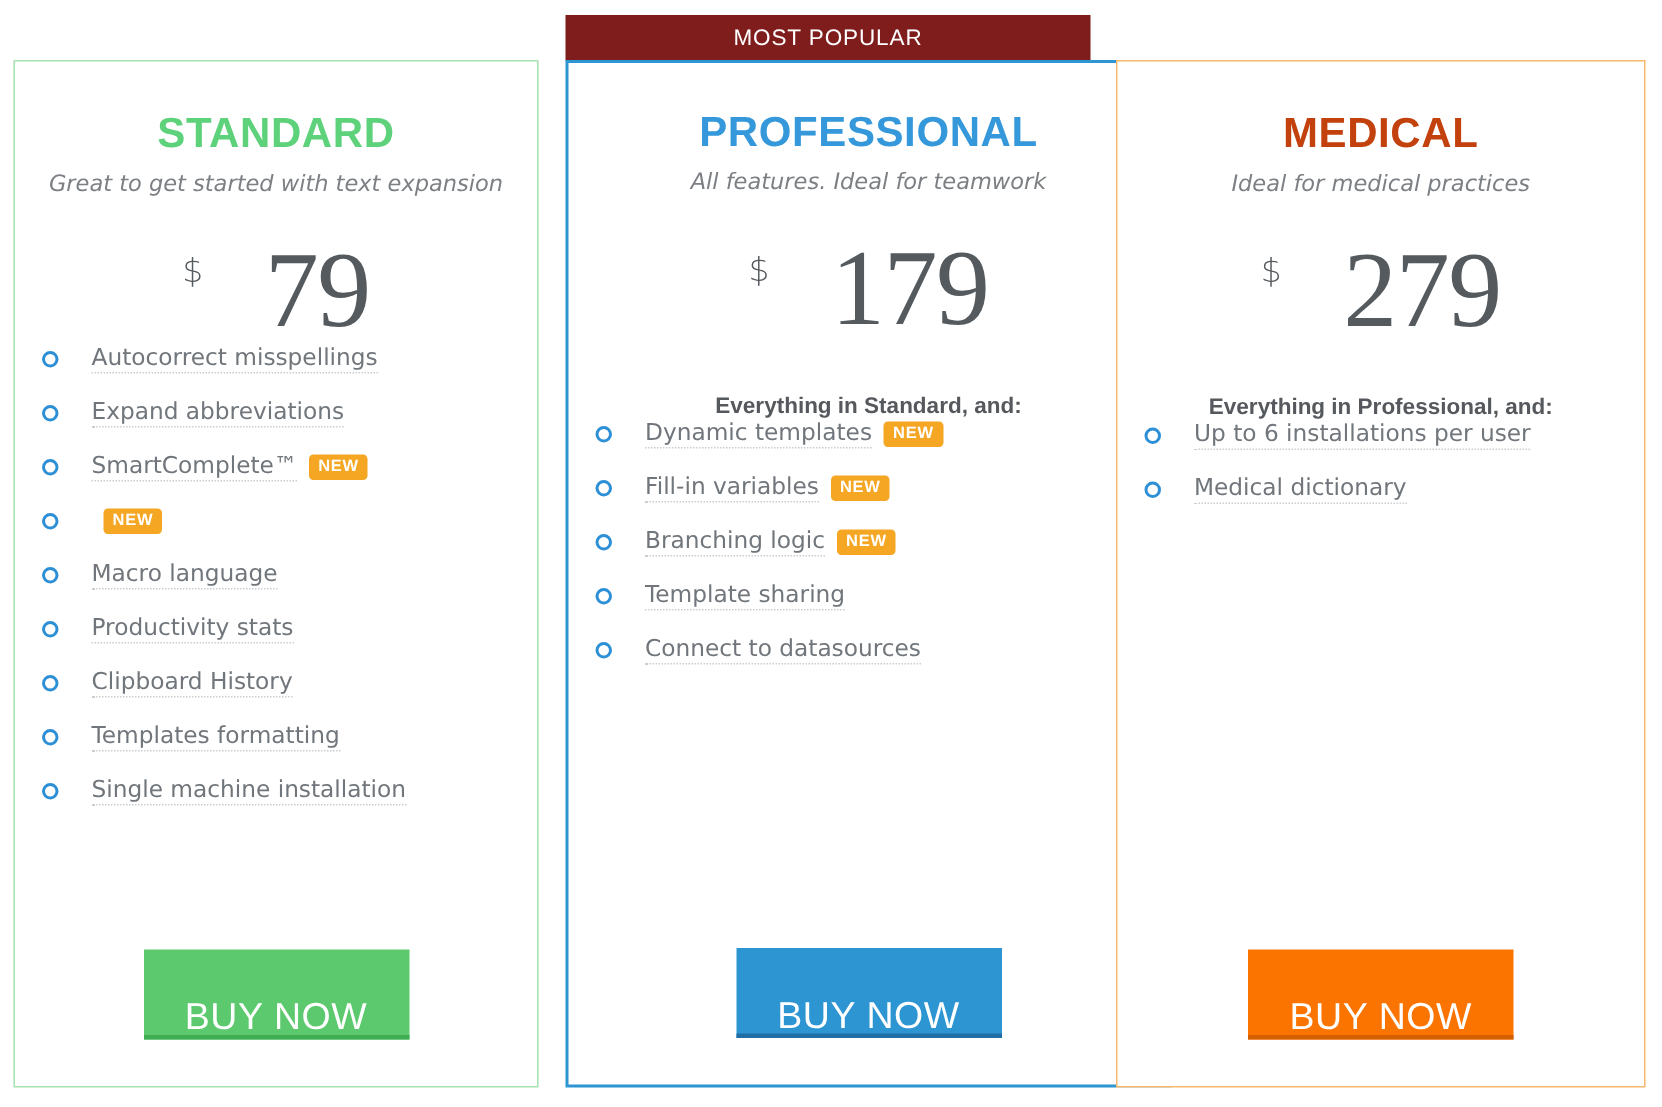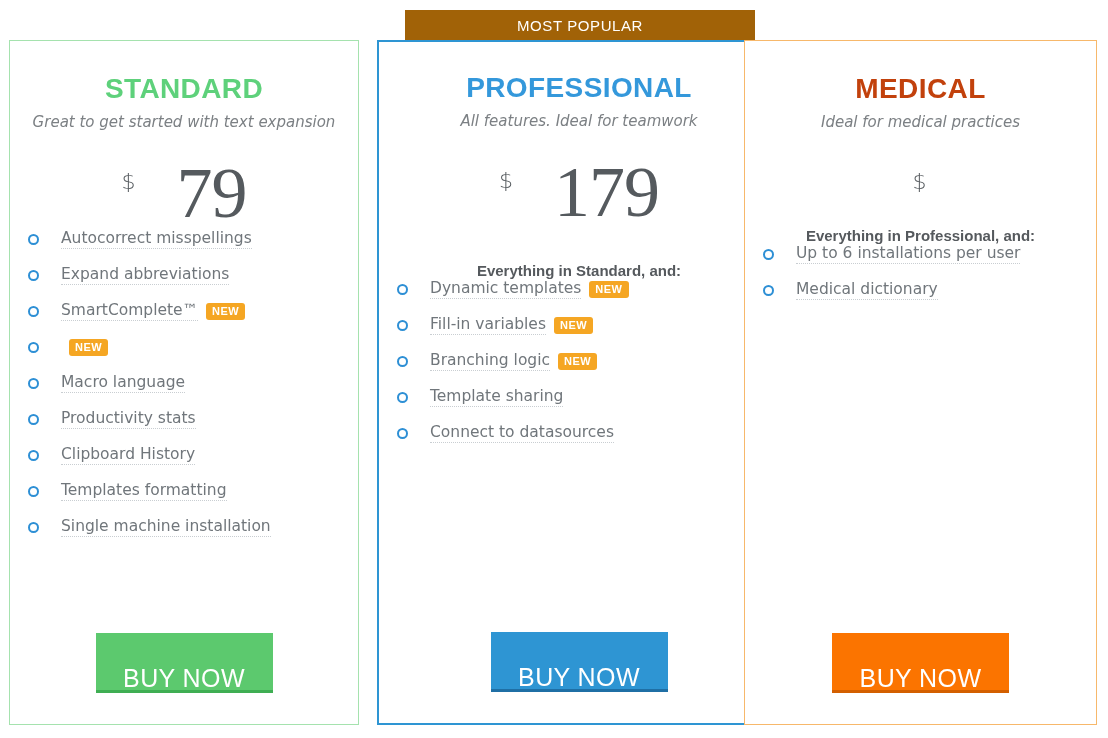--- a/index.html
+++ b/index.html
@@ -53,29 +53,28 @@
     border: 1px solid #f7b86b;
   }
 
   
   .popular-banner {
     position: absolute;
     left: 377px;
     top: 10px;
     width: 350px;
     height: 31px;
-    background: #a16207;
+    background: #7f1d1d;
     color: #ffffff;
     font-size: 15px;
     letter-spacing: 0.6px;
     display: flex;
     align-items: center;
     justify-content: center;
     box-sizing: border-box;
-    margin-left: 28px;
   }
 
   
   .card-inner {
     padding: 0 18px;
     text-align: center;
   }
 
   .plan-title {
     font-size: 28px;
@@ -311,20 +310,21 @@
       <button class="buy-button btn-blue">BUY NOW</button>
     </div>
   </div>
 
   <div class="plan-card plan-medical">
     <div class="card-inner">
       <div class="plan-title">MEDICAL</div>
       <div class="plan-subtitle">Ideal for medical practices</div>
       <div class="price-block">
         <span class="price-currency">$</span>
+        <span class="price-amount">279</span>
       </div>
 
       <div class="features-intro">Everything in Professional, and:</div>
 
       <ul class="feature-list list-medical">
         <li>
           <span class="bullet-ring"></span>
           <span class="feature-text">Up to 6 installations per user</span>
         </li>
         <li>

